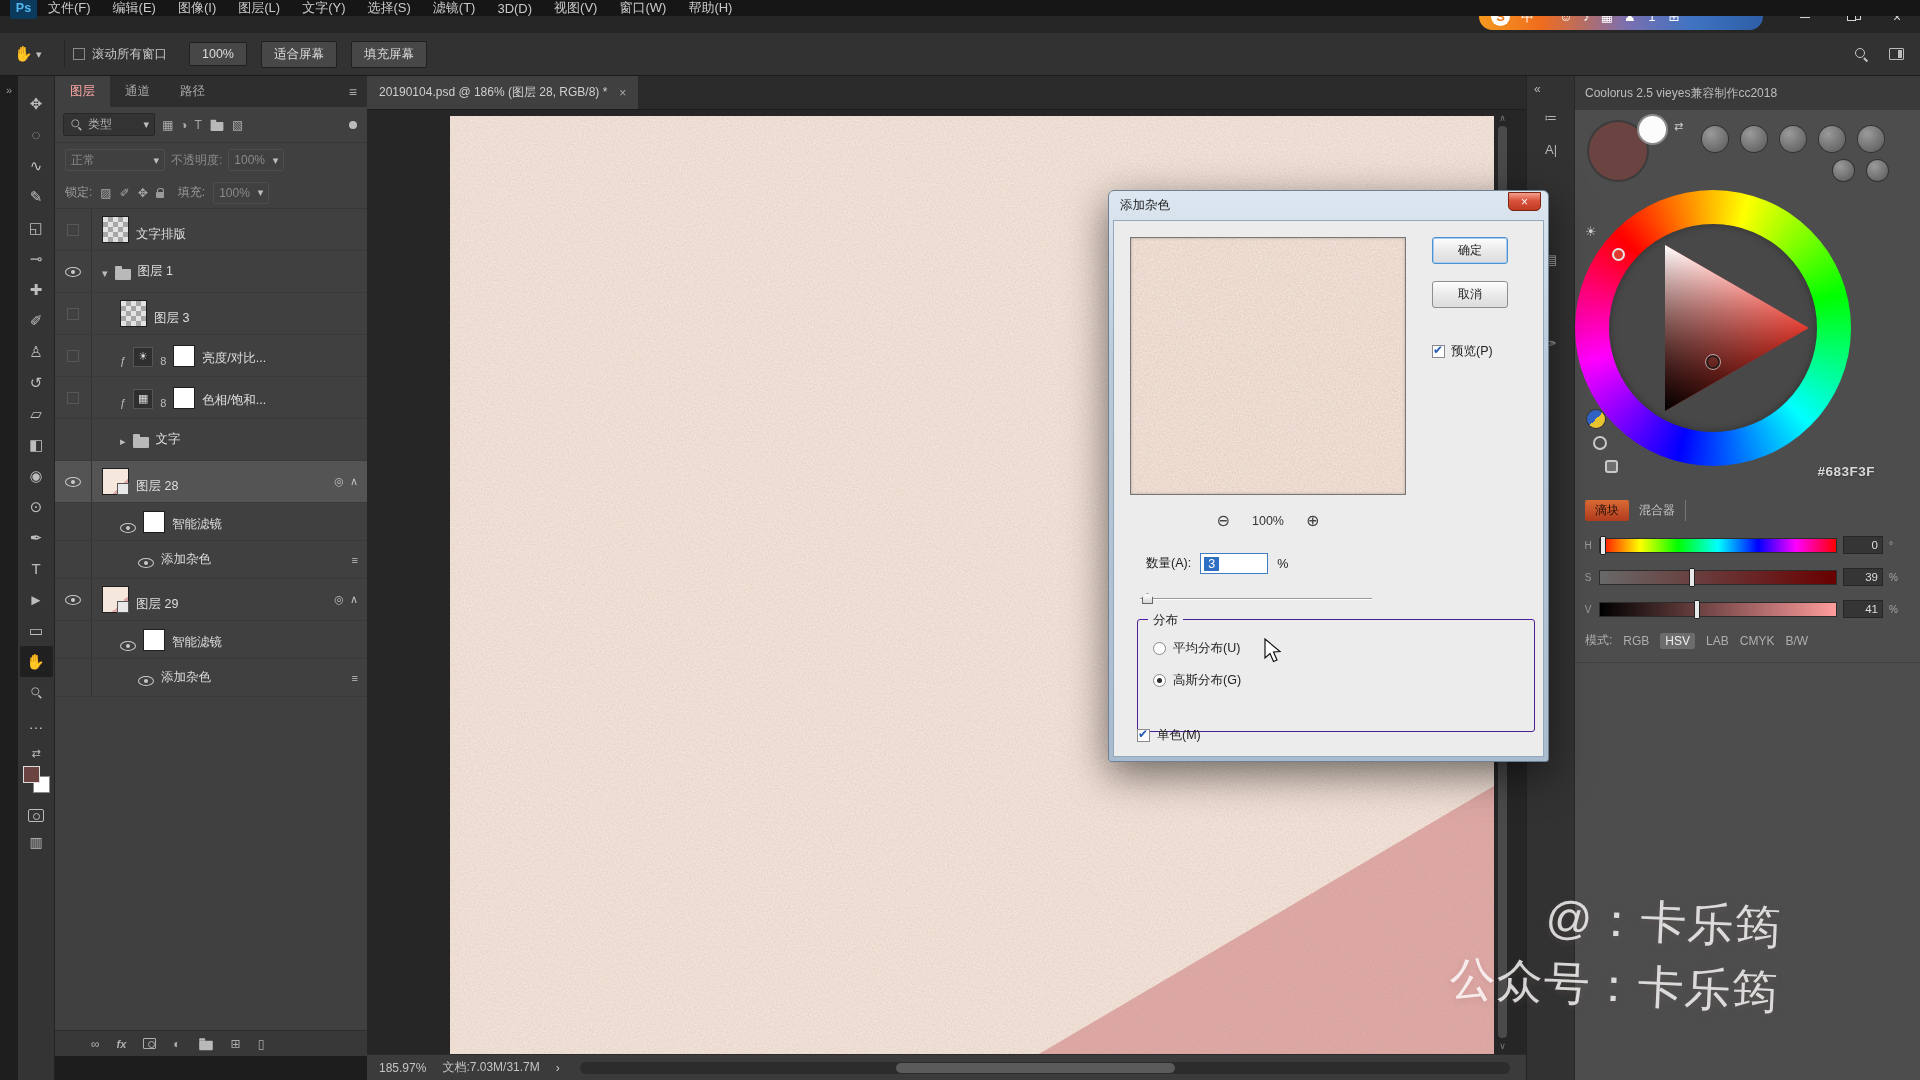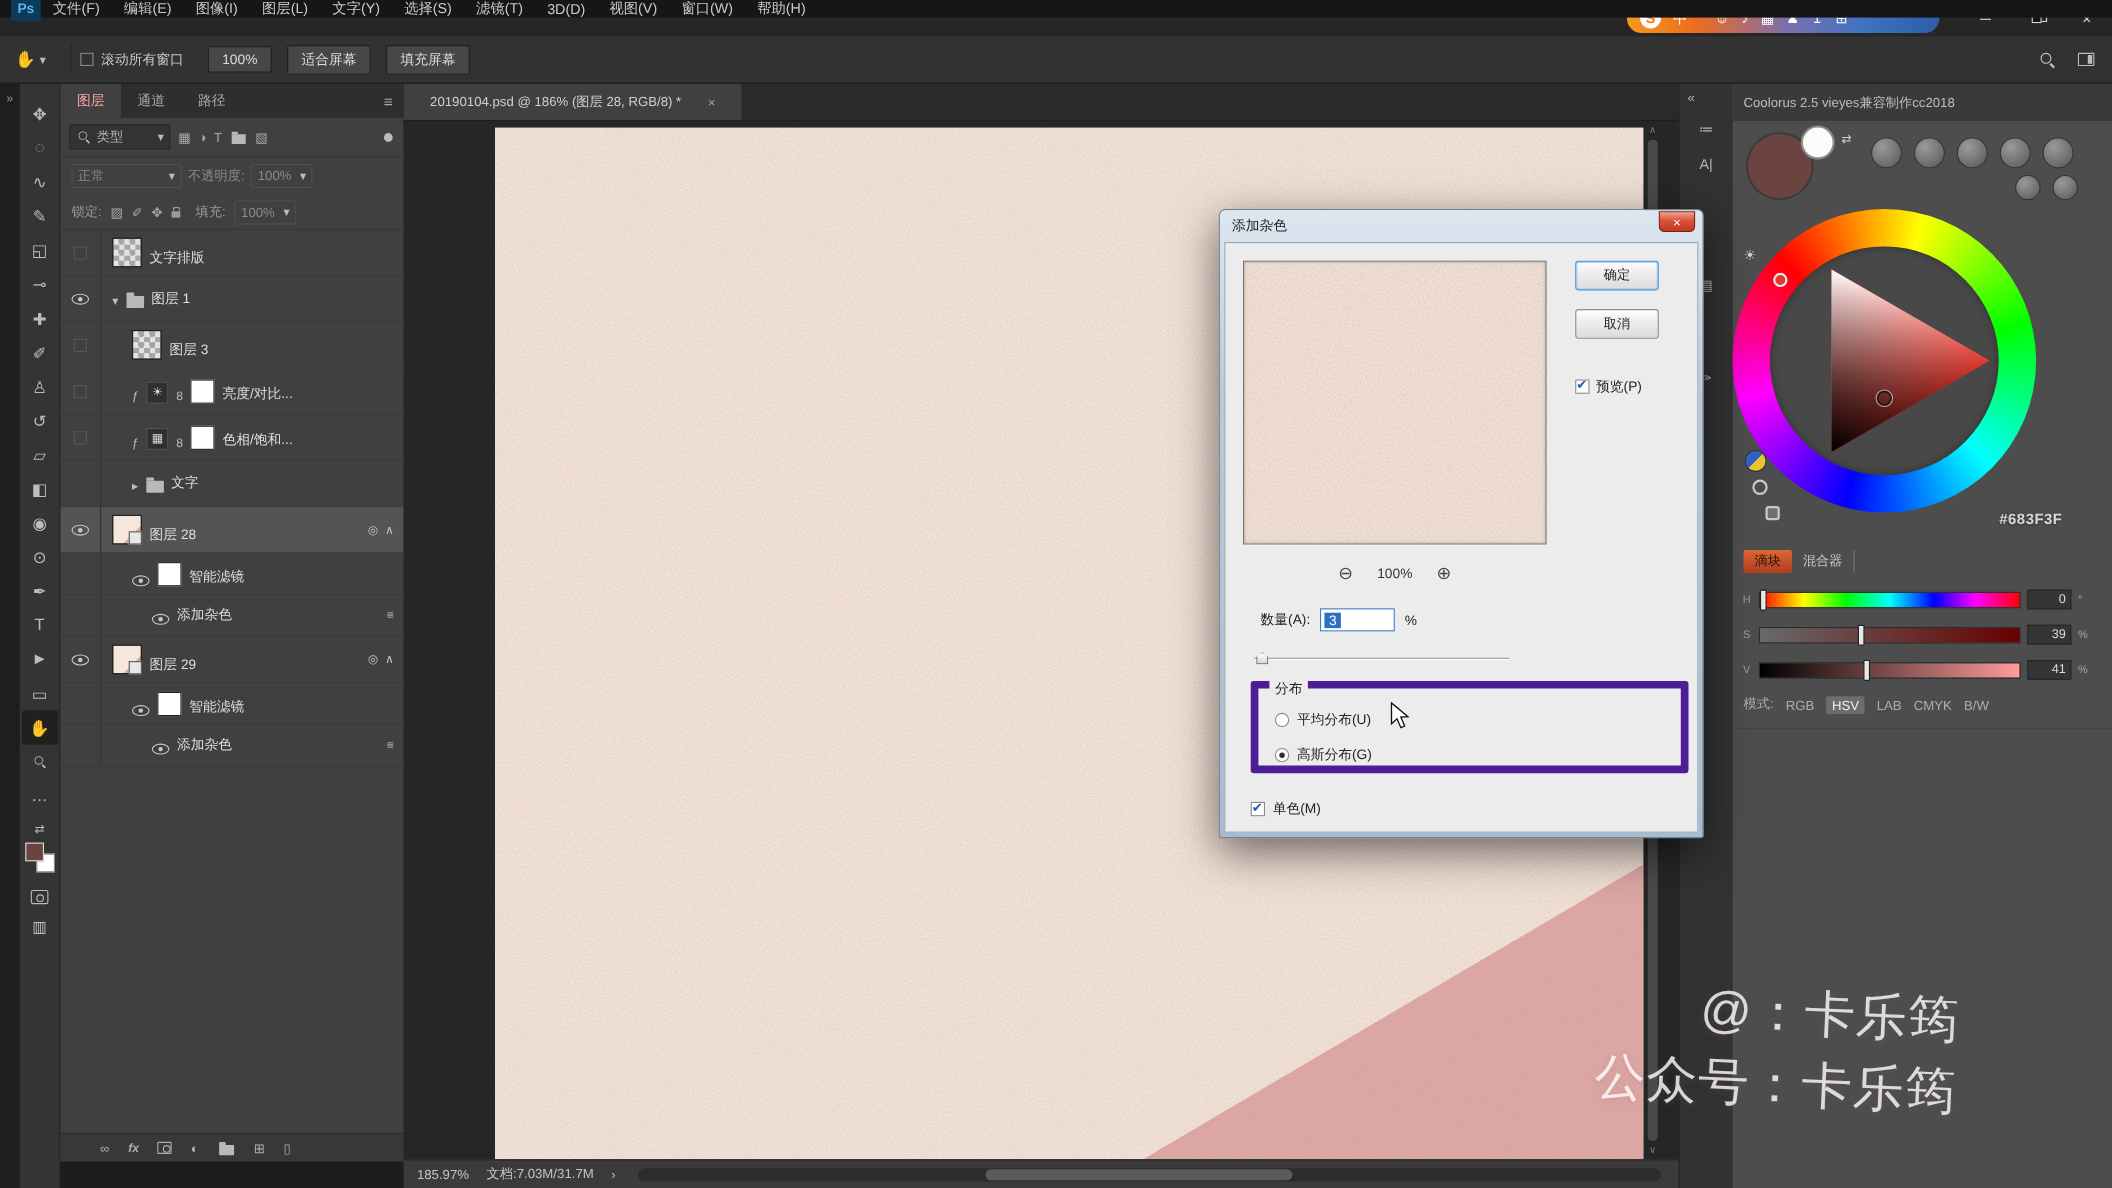--- a/index.html
+++ b/index.html
@@ -91,21 +91,21 @@
 .lname{white-space:nowrap;overflow:hidden;text-overflow:ellipsis}
 .lright{margin-left:auto;display:flex;align-items:center;gap:6px;padding-right:9px;color:#c0c0c0;font-size:11px}
 #layers-footer{height:26px;background:#383838;border-top:1px solid #2c2c2c;display:flex;align-items:center;gap:17px;padding:0 12px 0 36px;flex:none;color:#aeaeae;font-size:12px}
 .fx-ic{font-style:italic;font-weight:bold;font-size:11px}
 .maskic{width:13px;height:11px;border:1px solid #aeaeae;border-radius:1px;position:relative}
 .maskic::after{content:'';position:absolute;left:3.5px;top:2px;width:5px;height:5px;border:1px solid #aeaeae;border-radius:50%}
 
 
 #docarea{position:absolute;left:367px;top:76px;width:1159px;bottom:0;background:#262626}
 #tabbar{height:34px;background:#2a2a2a;border-bottom:1px solid #1d1d1d;display:flex}
-#doctab{background:#404040;display:flex;align-items:center;gap:24px;padding:0 24px;font-size:12px;color:#cfcfcf}
+#doctab{background:#404040;display:flex;align-items:center;gap:12px;padding:0 12px;font-size:12px;color:#cfcfcf}
 #doctab .close{color:#a8a8a8}
 #viewport{position:absolute;left:0;right:0;top:34px;bottom:26px;overflow:hidden}
 #canvas{position:absolute;left:83px;top:6px;right:32px;bottom:0;background:#f8ebe1}
 #canvas-tri{position:absolute;right:0;bottom:0;width:455px;height:268px;background:#e3aba9;clip-path:polygon(100% 0,100% 100%,0 100%)}
 .noise{position:absolute;inset:0;width:100%;height:100%;opacity:.5;pointer-events:none}
 #vscroll{position:absolute;right:16px;top:0;bottom:0;width:15px;display:flex;flex-direction:column;align-items:center;color:#7a7a7a;font-size:9px;padding:3px 0}
 #vthumb{flex:1;width:9px;background:#4a4a4a;border-radius:4px;margin:3px 0}
 #statusbar{position:absolute;left:0;right:0;bottom:0;height:26px;background:#3b3b3b;border-top:1px solid #2b2b2b;display:flex;align-items:center;gap:16px;padding:0 12px;font-size:12px;color:#c4c4c4}
 #hscroll{flex:1;height:12px;background:#2c2c2c;border-radius:6px;position:relative;margin:0 4px}
 #hthumb{position:absolute;left:34%;width:30%;top:1px;bottom:1px;background:#5b5b5b;border-radius:5px}
@@ -126,21 +126,21 @@
 .checkbox{width:13px;height:13px;background:#fff;border:1px solid #8a8a8a;position:relative;flex:none}
 .checkbox.on::after{content:'✔';position:absolute;left:0;top:-3px;font-size:12px;font-weight:bold;color:#1f5bb5}
 #dlg-zoomrow{position:absolute;left:16px;top:290px;width:276px;display:flex;align-items:center;justify-content:center;gap:22px;color:#333}
 .zoom-g{font-size:16px;color:#444}
 #dlg-amount{position:absolute;left:32px;top:332px;display:flex;align-items:center;gap:9px;color:#222}
 #amount-box{width:68px;height:21px;background:#fff;border:1px solid #3f7cc4;display:flex;align-items:center;padding-left:3px}
 #amount-box span{background:#2e6fc4;color:#fff;padding:0 4px}
 #dlg-slider{position:absolute;left:26px;top:372px;width:232px;height:12px}
 #dlg-slider .track{position:absolute;left:0;right:0;top:5px;height:2px;background:#9a9a9a;border-bottom:1px solid #fff}
 #dlg-handle{position:absolute;left:2px;top:0;width:11px;height:11px;border:1px solid #666;background:linear-gradient(#fdfdfd,#d8d8d8);clip-path:polygon(50% 0,100% 38%,100% 100%,0 100%,0 38%)}
-#dlg-group{position:absolute;left:23px;top:398px;width:398px;height:84px;border:7px solid #4c1d95;border-radius:3px}
+#dlg-group{position:absolute;left:23px;top:398px;width:398px;height:113px;border:1px solid #4c1d95;border-radius:3px}
 #dlg-group-label{position:absolute;left:10px;top:-8px;background:#ececec;padding:0 5px;color:#222}
 .radio-row{position:absolute;left:15px;display:flex;align-items:center;gap:7px;color:#222}
 #radio-uniform{top:20px}
 #radio-gauss{top:52px}
 .radio{width:13px;height:13px;border-radius:50%;background:#fff;border:1px solid #8a8a8a;position:relative;flex:none}
 .radio.on::after{content:'';position:absolute;inset:3px;border-radius:50%;background:#2d2d2d}
 #dlg-mono{position:absolute;left:23px;top:506px;display:flex;align-items:center;gap:7px;color:#222}
 
 
 #sidestrip{position:absolute;left:1526px;top:76px;width:48px;bottom:0;background:#323232;border-left:1px solid #242424;color:#b5b5b5}

